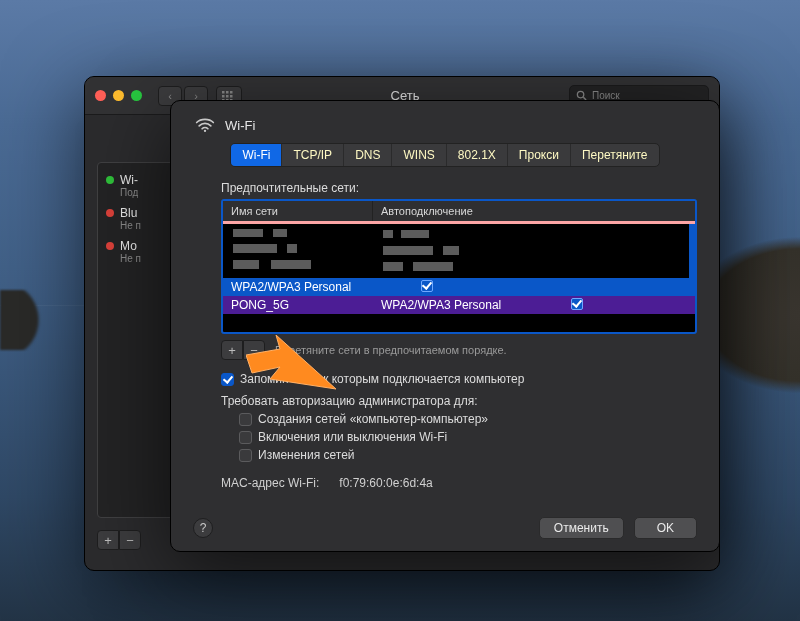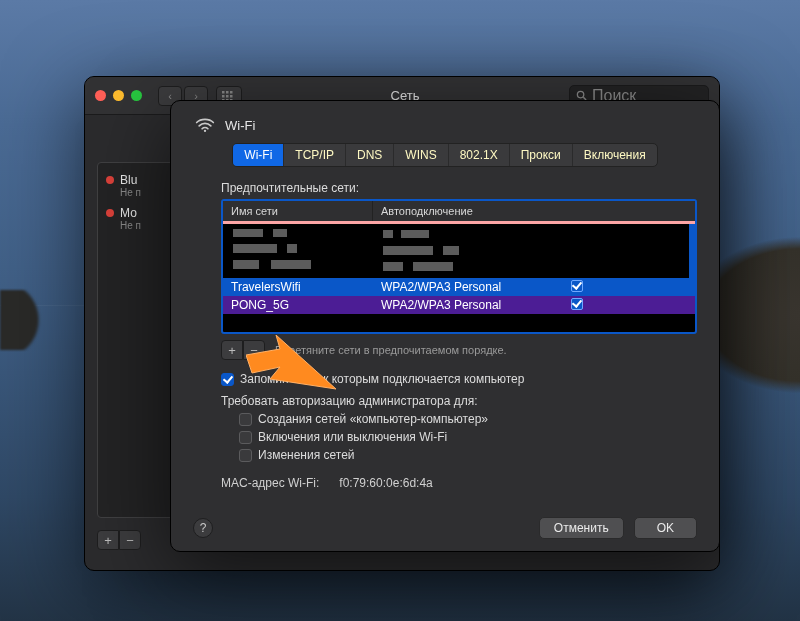--- a/index.html
+++ b/index.html
@@ -26,21 +26,21 @@
   .dot.red{background:#ff5f57;}
   .dot.yellow{background:#febc2e;}
   .dot.green{background:#28c840;}
   .navbtns{display:flex;gap:2px;}
   .navbtn{width:24px;height:20px;background:#3c3c3e;border:1px solid #1e1e1f;border-radius:4px;display:flex;align-items:center;justify-content:center;color:#8a8a8a;font-size:11px;}
   .gridbtn{width:26px;height:20px;background:#3c3c3e;border:1px solid #1e1e1f;border-radius:4px;display:flex;align-items:center;justify-content:center;}
   .gridbtn svg{width:14px;height:10px;}
   .title-center{position:absolute;left:6px;right:0;text-align:center;font-size:13px;color:#e6e6e6;pointer-events:none;}
   .search{margin-left:auto;height:22px;width:140px;background:#232324;border:1px solid #1b1b1c;border-radius:5px;display:flex;align-items:center;padding:0 6px;gap:5px;color:#8b8b8b;}
   .search svg{width:11px;height:11px;flex:none;}
-  .search span{font-size:16px;}
+  .search span{font-size:10px;}
 
   .back-body{position:absolute;left:12px;top:50px;right:12px;bottom:12px;}
   .sidebar{width:130px;position:absolute;left:0;top:35px;bottom:40px;background:#232324;border:1px solid #404042;border-radius:4px;padding:6px 0;}
   .sb-item{padding:4px 8px;display:flex;align-items:flex-start;gap:6px;}
   .sb-dot{width:8px;height:8px;border-radius:50%;margin-top:3px;flex:none;}
   .sb-dot.green{background:#2fbf3a;}
   .sb-dot.red{background:#d9413a;}
   .sb-text .t1{font-size:12px;color:#e8e8e8;white-space:nowrap;overflow:hidden;}
   .sb-text .t2{font-size:10px;color:#8b8b8b;white-space:nowrap;overflow:hidden;}
 
@@ -145,20 +145,27 @@
           <circle cx="5" cy="5" r="3.5" fill="none" stroke="#8b8b8b" stroke-width="1.4"></circle>
           <line x1="8" y1="8" x2="11" y2="11" stroke="#8b8b8b" stroke-width="1.6"></line>
         </svg>
       <span>Поиск</span>
     </div>
   </div>
 
   <div class="back-body">
     <div class="sidebar">
       <div class="sb-item">
+        <div class="sb-dot green"></div>
+        <div class="sb-text">
+            <div class="t1">Wi-</div>
+            <div class="t2">Под</div>
+          </div>
+      </div>
+      <div class="sb-item">
         <div class="sb-dot red"></div>
         <div class="sb-text">
             <div class="t1">Blu</div>
             <div class="t2">Не п</div>
           </div>
       </div>
       <div class="sb-item">
         <div class="sb-dot red"></div>
         <div class="sb-text">
             <div class="t1">Мо</div>
@@ -189,21 +196,21 @@
       <span>Wi-Fi</span>
     </div>
 
     <div class="tabs">
       <div class="tab active">Wi-Fi</div>
       <div class="tab">TCP/IP</div>
       <div class="tab">DNS</div>
       <div class="tab">WINS</div>
       <div class="tab">802.1X</div>
       <div class="tab">Прокси</div>
-      <div class="tab">Включения</div>
+      <div class="tab">Перетяните</div>
     </div>
 
     <div class="section-label">Предпочтительные сети:</div>
 
     <div class="table-wrap">
       <div class="table-head">
         <div class="th c1">Имя сети</div>
         <div class="th c3">Автоподключение</div>
       </div>
       <div class="table-rows">
@@ -216,21 +223,20 @@
           <div class="px" style="left:10px;top:36px;width:26px;height:9px;"></div>
           <div class="px" style="left:48px;top:36px;width:40px;height:9px;"></div>
           <div class="px" style="left:160px;top:6px;width:10px;height:8px;"></div>
           <div class="px" style="left:178px;top:6px;width:28px;height:8px;"></div>
           <div class="px" style="left:160px;top:22px;width:50px;height:9px;"></div>
           <div class="px" style="left:220px;top:22px;width:16px;height:9px;"></div>
           <div class="px" style="left:160px;top:38px;width:20px;height:9px;"></div>
           <div class="px" style="left:190px;top:38px;width:40px;height:9px;"></div>
         </div>
         <div class="row sel">
-          <div class="td c1">TravelersWifi</div>
           <div class="td c2">WPA2/WPA3 Personal</div>
           <div class="td c3"><span class="chk"></span></div>
         </div>
         <div class="row sel2">
           <div class="td c1">PONG_5G</div>
           <div class="td c2">WPA2/WPA3 Personal</div>
           <div class="td c3"><span class="chk"></span></div>
         </div>
       </div>
     </div>

